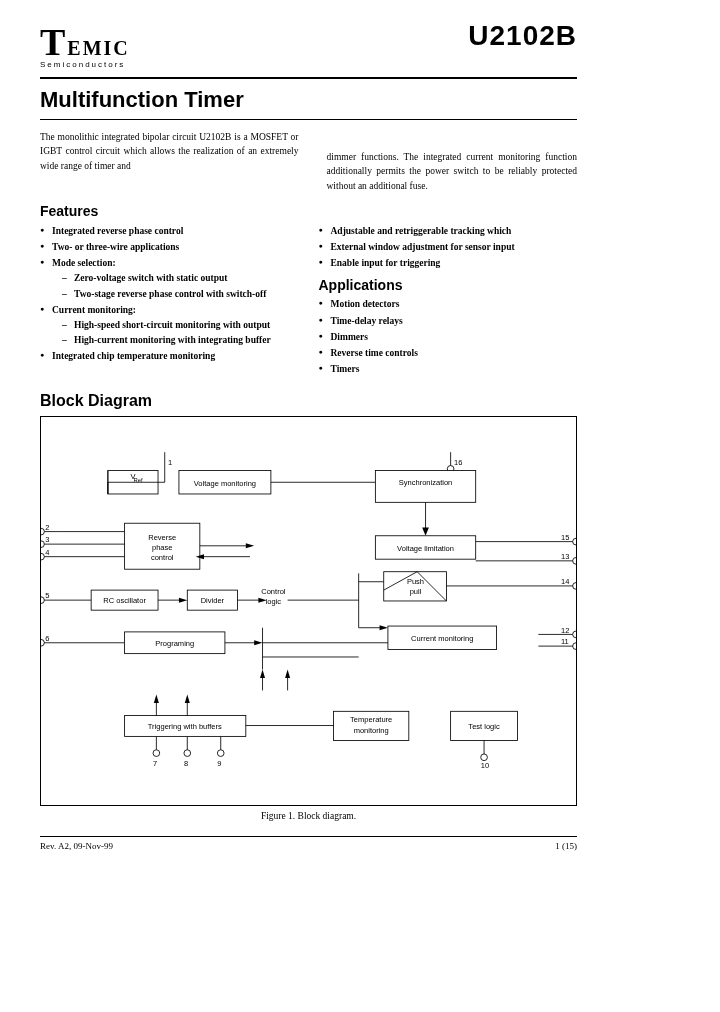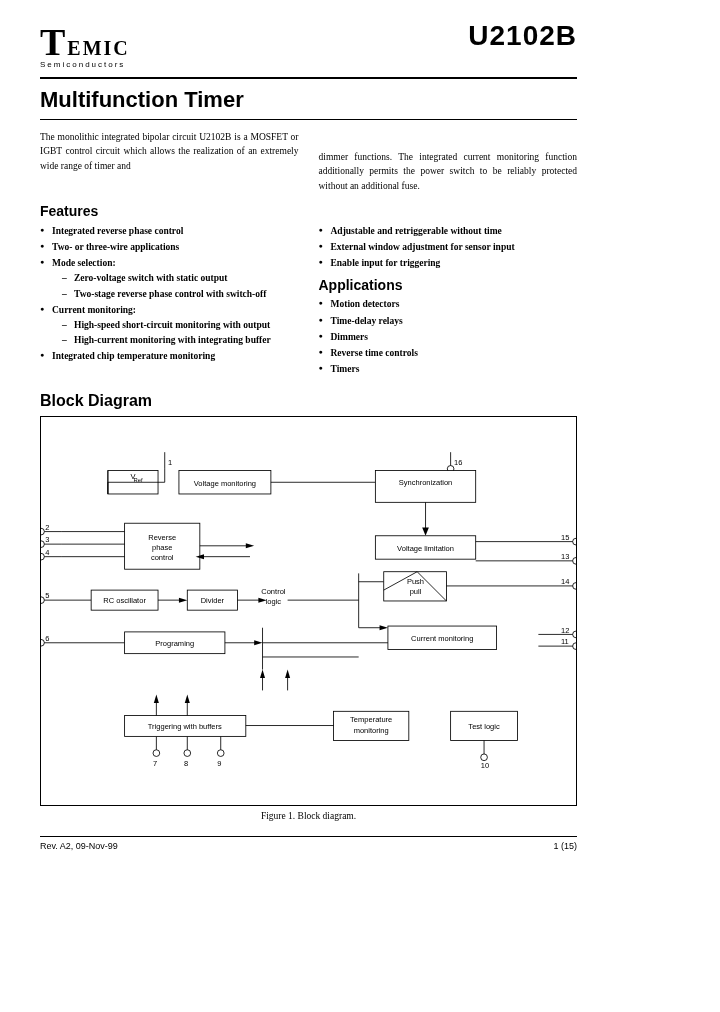--- a/index.html
+++ b/index.html
@@ -182,21 +182,21 @@
       border: none;
       border-top: 1px solid #000;
       margin-top: 15px;
       margin-bottom: 4px;
     }
 
     .footer {
       display: flex;
       justify-content: space-between;
       font-size: 9px;
-      font-family: Liberation Sans, sans-serif;
+      font-family: Liberation Serif, serif;
       gap: 36px;
     }
 
     .figure-caption {
       text-align: center;
       font-size: 9.5px;
       margin-top: 5px;
     }
 
     
@@ -223,21 +223,21 @@
   <hr class="header-divider">
 
   <div class="page-title">Multifunction Timer</div>
   <hr class="title-divider">
 
   <div class="two-col">
     <div>
       <p class="body-text">The monolithic integrated bipolar circuit U2102B is a MOSFET or IGBT control circuit which allows the realization of an extremely wide range of timer and</p>
     </div>
     <div>
-      <p class="body-text" style="margin-top: 20px;">dimmer functions. The integrated current monitoring function additionally permits the power switch to be reliably protected without an additional fuse.</p>
+      <p class="body-text" style="margin-top: 20px; margin-left: 8px;">dimmer functions. The integrated current monitoring function additionally permits the power switch to be reliably protected without an additional fuse.</p>
     </div>
   </div>
 
   <div class="features-section">
     <div class="section-title">Features</div>
     <div class="features-cols">
 
       <div>
         <ul class="bullet-list">
           <li>Integrated reverse phase control</li>
@@ -253,21 +253,21 @@
               <li>High-speed short-circuit monitoring with output</li>
               <li>High-current monitoring with integrating buffer</li>
             </ul>
           </li>
           <li>Integrated chip temperature monitoring</li>
         </ul>
       </div>
 
       <div>
         <ul class="bullet-list">
-          <li>Adjustable and retriggerable without time</li>
+          <li>Adjustable and retriggerable tracking which</li>
           <li>External window adjustment for sensor input</li>
           <li>Enable input for triggering</li>
         </ul>
         <div class="applications-title">Applications</div>
         <ul class="bullet-list">
           <li>Motion detectors</li>
           <li>Time-delay relays</li>
           <li>Dimmers</li>
           <li>Reverse time controls</li>
           <li>Timers</li>

